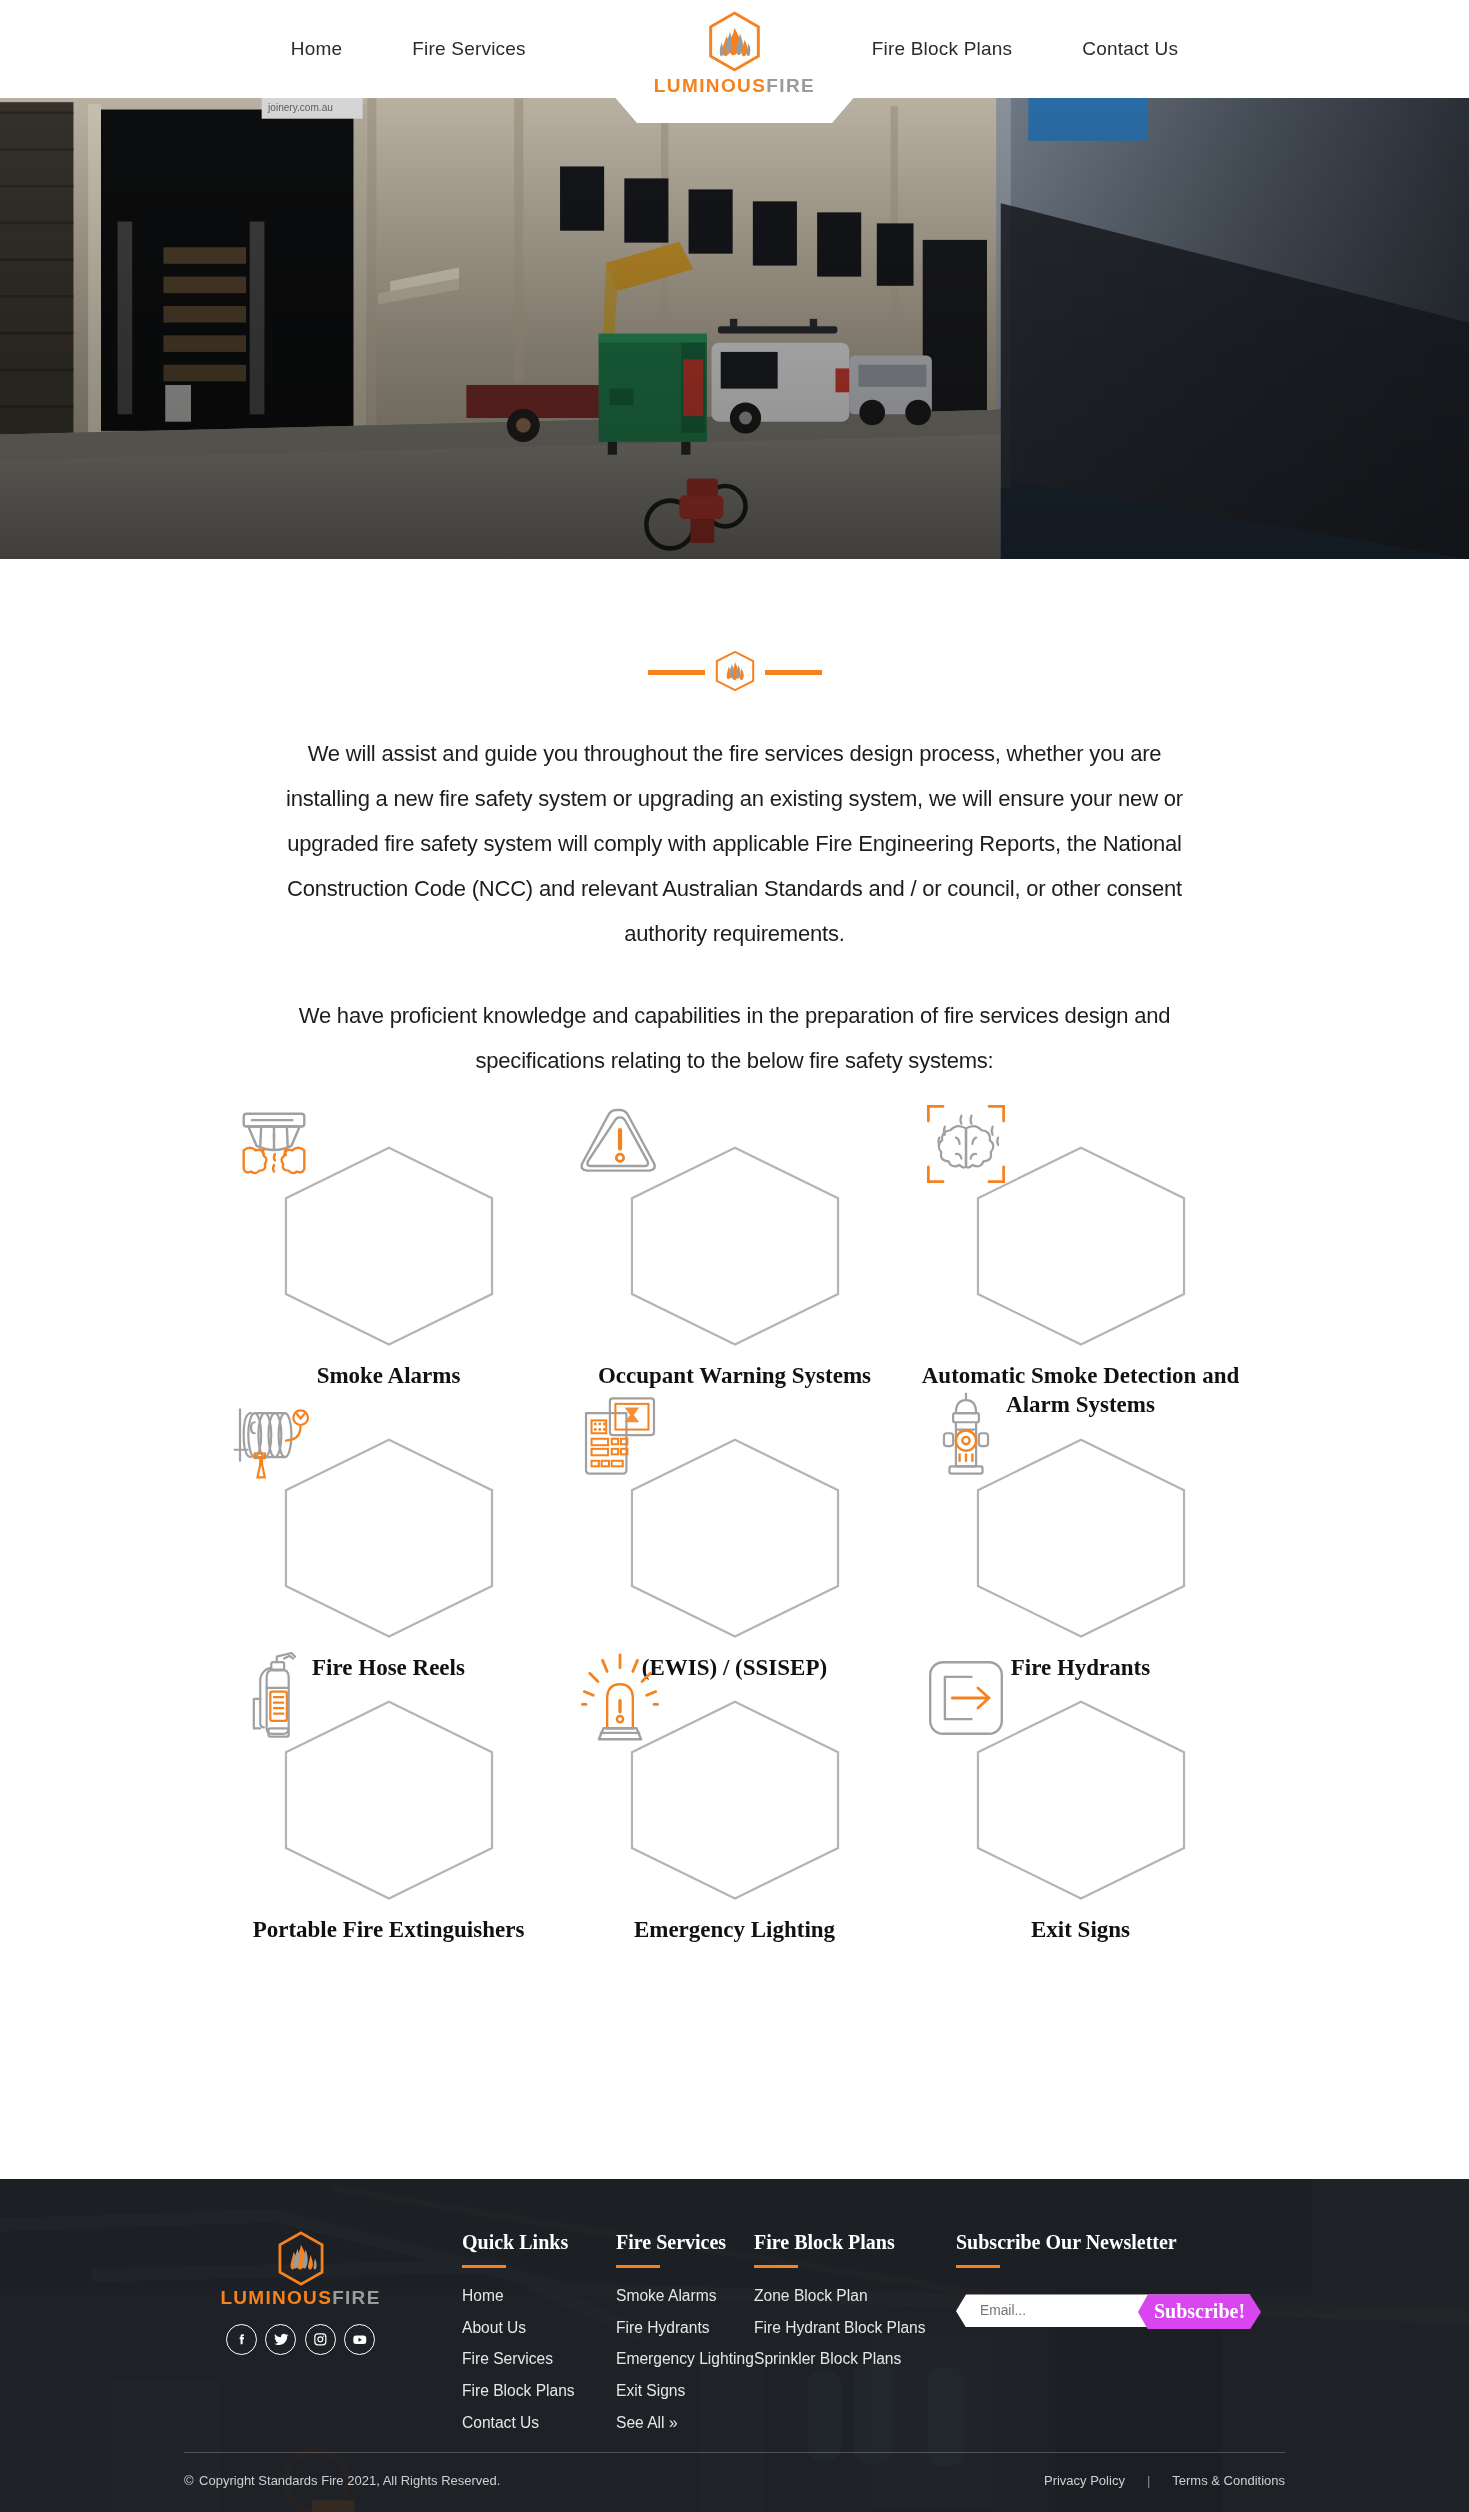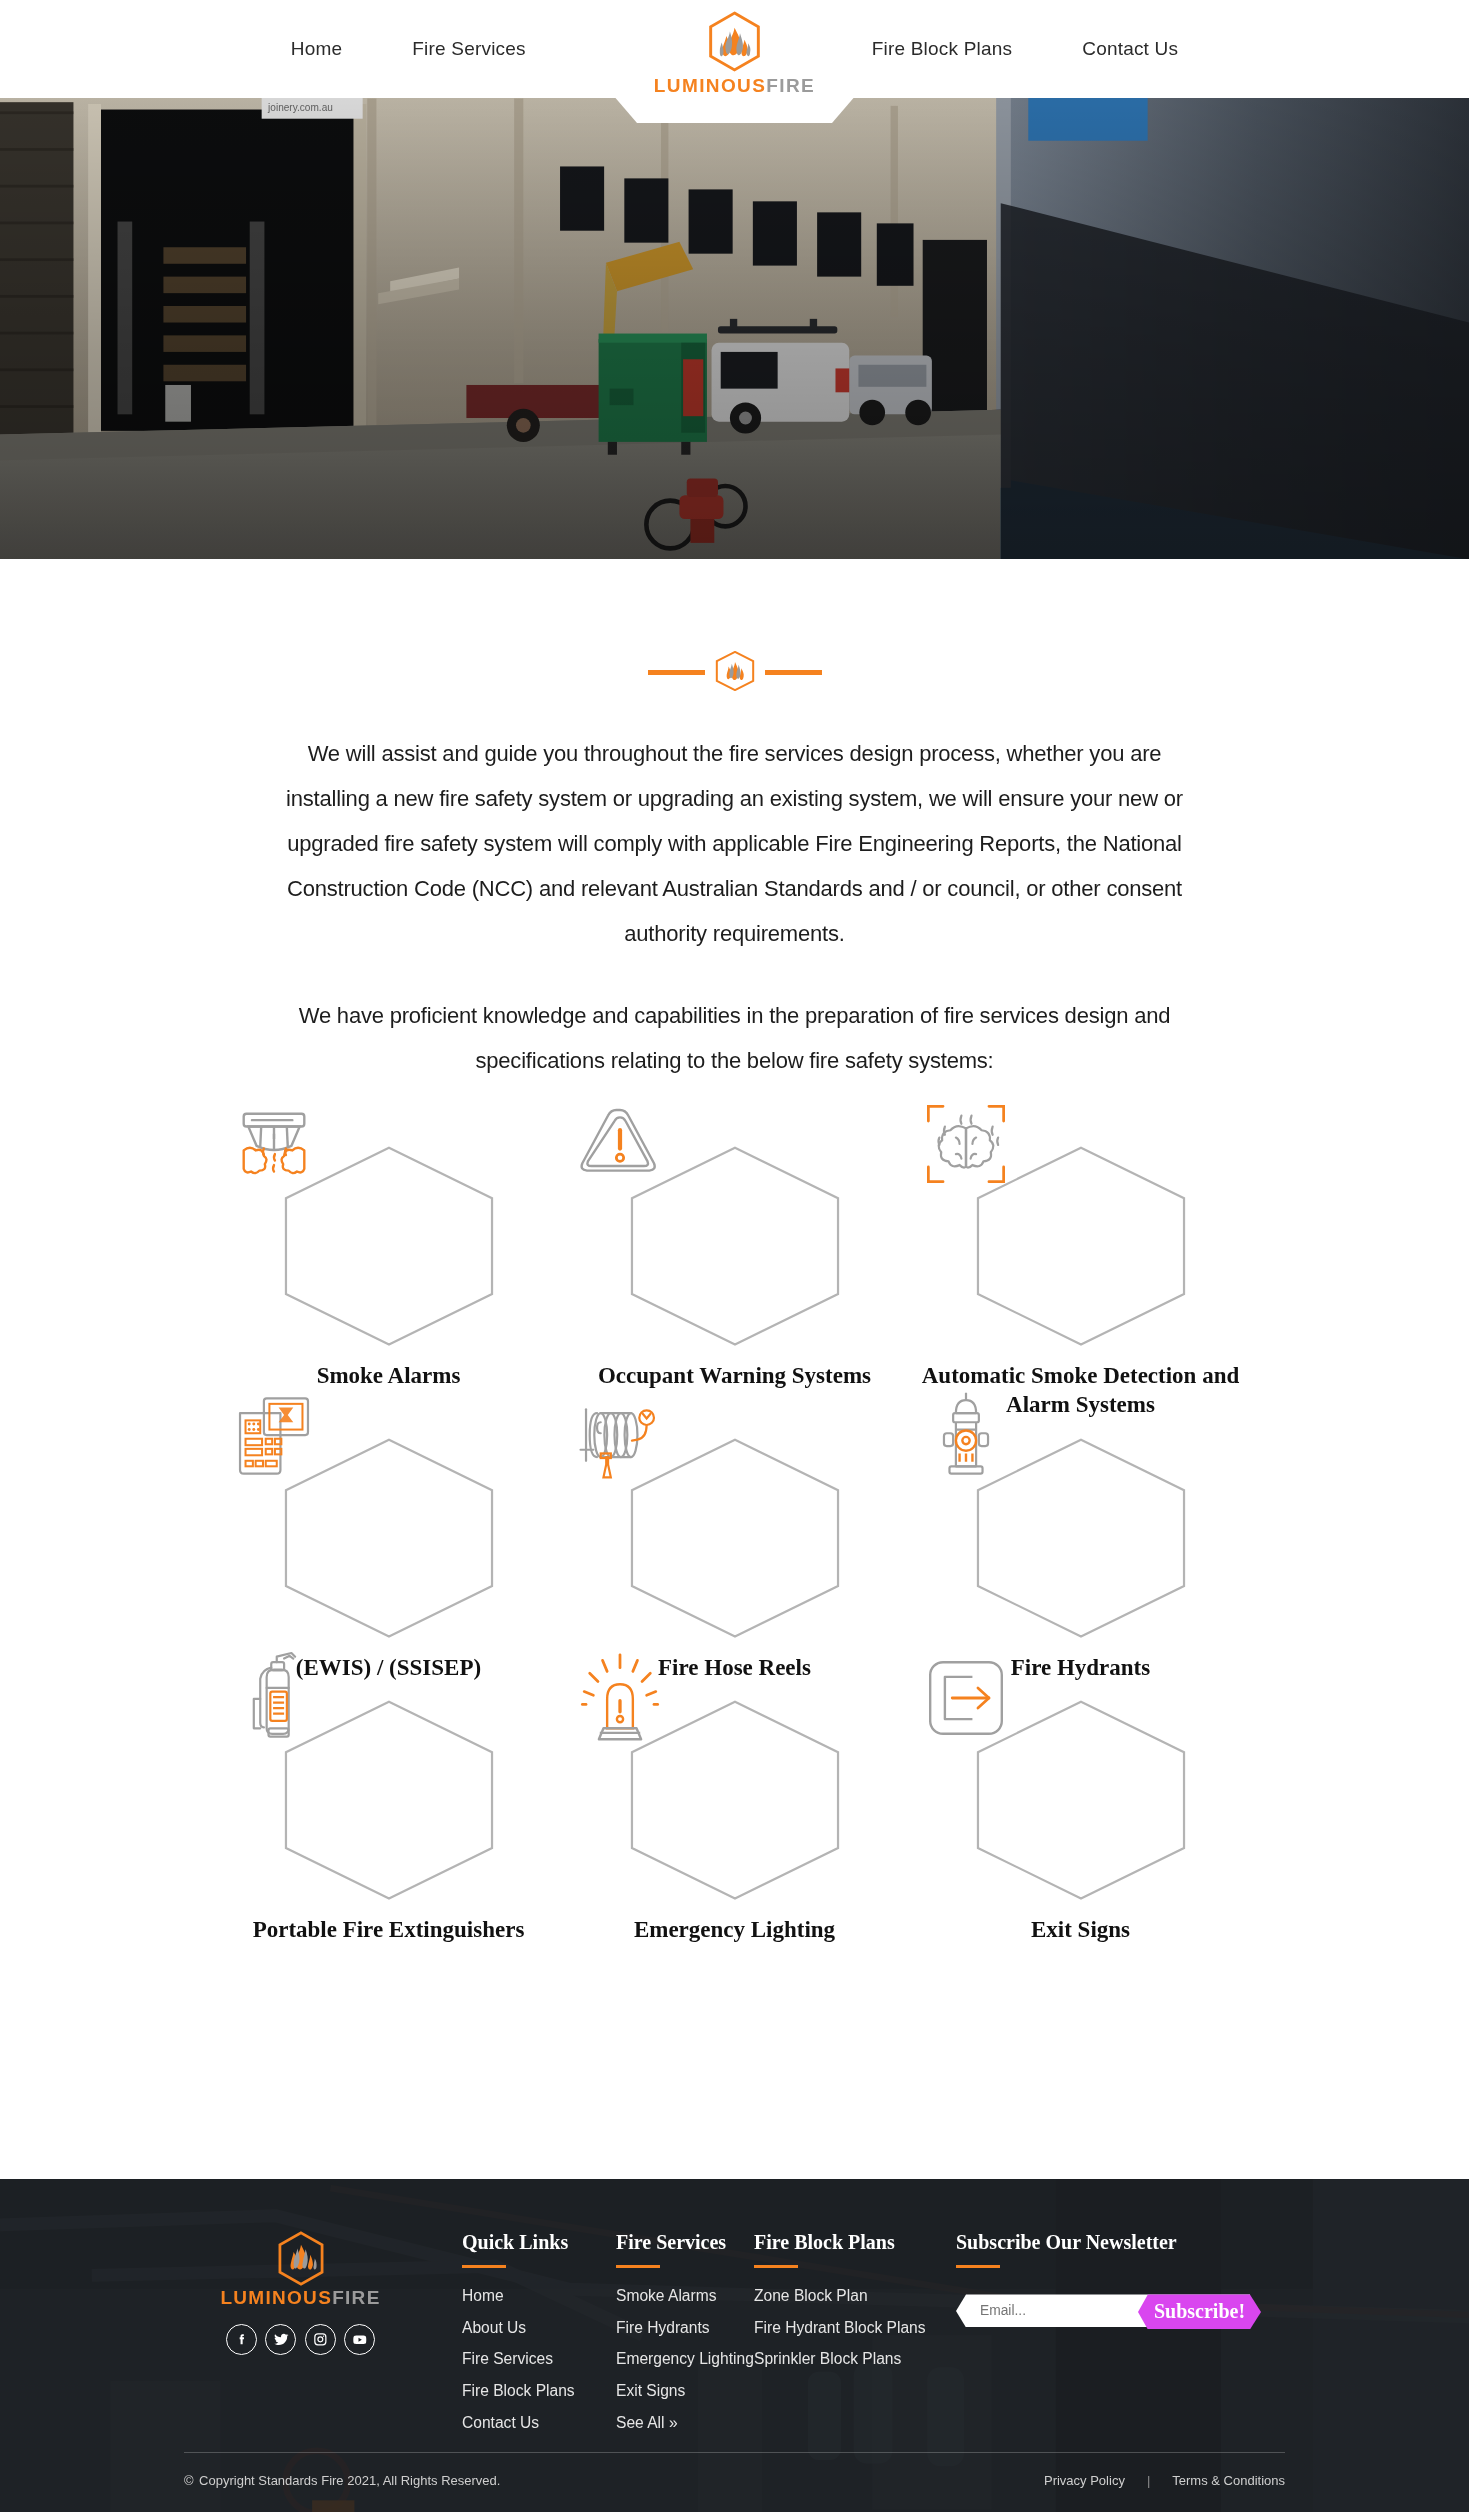--- a/index.html
+++ b/index.html
@@ -454,20 +454,50 @@
       </div>
       <div class="cell-label">Automatic Smoke Detection and Alarm Systems</div>
     </div>
 
     <div class="cell">
       <div class="hexwrap">
         <svg viewBox="0 0 250 222">
           <polygon points="125,4 237,59 237,163 125,218 13,163 13,59" fill="none" stroke="#b4b4b4" stroke-width="2.4"></polygon>
         </svg>
         <svg class="hexicon" viewBox="0 0 110 110">
+          <g stroke="#a0a0a0" stroke-width="2.4" fill="none" stroke-linecap="round">
+            <line x1="18" y1="26" x2="18" y2="82"></line>
+            <line x1="12" y1="70" x2="26" y2="70"></line>
+            <path d="M30 30 q-8 0 -8 24 q0 24 8 24"></path>
+            <ellipse cx="34" cy="54" rx="7" ry="24"></ellipse>
+            <ellipse cx="45" cy="54" rx="7" ry="24"></ellipse>
+            <ellipse cx="56" cy="54" rx="7" ry="24"></ellipse>
+            <ellipse cx="67" cy="54" rx="7" ry="24"></ellipse>
+            <line x1="34" y1="30" x2="67" y2="30"></line>
+            <line x1="34" y1="78" x2="67" y2="78"></line>
+            <path d="M34 40 q-4 0 -4 6 q0 6 4 6"></path>
+          </g>
+          <g stroke="#F5821F" stroke-width="2.4" fill="none" stroke-linecap="round">
+            <circle cx="84" cy="35" r="8"></circle>
+            <path d="M80 31 l4 5 l4 -5"></path>
+            <path d="M84 43 q0 14 -10 16 l-6 1"></path>
+            <path d="M40 78 l0 8 l-3 14 l8 0 l-3 -14 l0 -8"></path>
+            <rect x="34" y="74" width="11" height="5"></rect>
+          </g>
+        </svg>
+      </div>
+      <div class="cell-label">Fire Hose Reels</div>
+    </div>
+
+    <div class="cell">
+      <div class="hexwrap">
+        <svg viewBox="0 0 250 222">
+          <polygon points="125,4 237,59 237,163 125,218 13,163 13,59" fill="none" stroke="#b4b4b4" stroke-width="2.4"></polygon>
+        </svg>
+        <svg class="hexicon" viewBox="0 0 110 110">
           <g stroke="#a0a0a0" stroke-width="2.4" fill="none" stroke-linejoin="round">
             <path d="M18 30 L62 30 L62 92 Q62 96 58 96 L22 96 Q18 96 18 92 Z"></path>
             <rect x="44" y="14" width="48" height="40" rx="3"></rect>
           </g>
           <g stroke="#F5821F" stroke-width="2.2" fill="none">
             <rect x="50" y="20" width="36" height="28"></rect>
             <path d="M60 24 h16 l-6 8 l6 8 h-16 l6 -8 Z" fill="#F5821F" stroke="none" opacity=".9"></path>
             <rect x="24" y="38" width="16" height="14"></rect>
             <rect x="24" y="58" width="18" height="7"></rect>
             <rect x="24" y="69" width="18" height="7"></rect>
@@ -483,50 +513,20 @@
             <circle cx="28" cy="42" r="1.6"></circle>
               <circle cx="33" cy="42" r="1.6"></circle>
               <circle cx="38" cy="42" r="1.6"></circle>
             <circle cx="28" cy="48" r="1.6"></circle>
               <circle cx="33" cy="48" r="1.6"></circle>
               <circle cx="38" cy="48" r="1.6"></circle>
           </g>
         </svg>
       </div>
       <div class="cell-label">(EWIS) / (SSISEP)</div>
-    </div>
-
-    <div class="cell">
-      <div class="hexwrap">
-        <svg viewBox="0 0 250 222">
-          <polygon points="125,4 237,59 237,163 125,218 13,163 13,59" fill="none" stroke="#b4b4b4" stroke-width="2.4"></polygon>
-        </svg>
-        <svg class="hexicon" viewBox="0 0 110 110">
-          <g stroke="#a0a0a0" stroke-width="2.4" fill="none" stroke-linecap="round">
-            <line x1="18" y1="26" x2="18" y2="82"></line>
-            <line x1="12" y1="70" x2="26" y2="70"></line>
-            <path d="M30 30 q-8 0 -8 24 q0 24 8 24"></path>
-            <ellipse cx="34" cy="54" rx="7" ry="24"></ellipse>
-            <ellipse cx="45" cy="54" rx="7" ry="24"></ellipse>
-            <ellipse cx="56" cy="54" rx="7" ry="24"></ellipse>
-            <ellipse cx="67" cy="54" rx="7" ry="24"></ellipse>
-            <line x1="34" y1="30" x2="67" y2="30"></line>
-            <line x1="34" y1="78" x2="67" y2="78"></line>
-            <path d="M34 40 q-4 0 -4 6 q0 6 4 6"></path>
-          </g>
-          <g stroke="#F5821F" stroke-width="2.4" fill="none" stroke-linecap="round">
-            <circle cx="84" cy="35" r="8"></circle>
-            <path d="M80 31 l4 5 l4 -5"></path>
-            <path d="M84 43 q0 14 -10 16 l-6 1"></path>
-            <path d="M40 78 l0 8 l-3 14 l8 0 l-3 -14 l0 -8"></path>
-            <rect x="34" y="74" width="11" height="5"></rect>
-          </g>
-        </svg>
-      </div>
-      <div class="cell-label">Fire Hose Reels</div>
     </div>
 
     <div class="cell">
       <div class="hexwrap">
         <svg viewBox="0 0 250 222">
           <polygon points="125,4 237,59 237,163 125,218 13,163 13,59" fill="none" stroke="#b4b4b4" stroke-width="2.4"></polygon>
         </svg>
         <svg class="hexicon" viewBox="0 0 110 110">
           <g stroke="#a0a0a0" stroke-width="2.4" fill="none" stroke-linejoin="round">
             <line x1="55" y1="8" x2="55" y2="16"></line>

